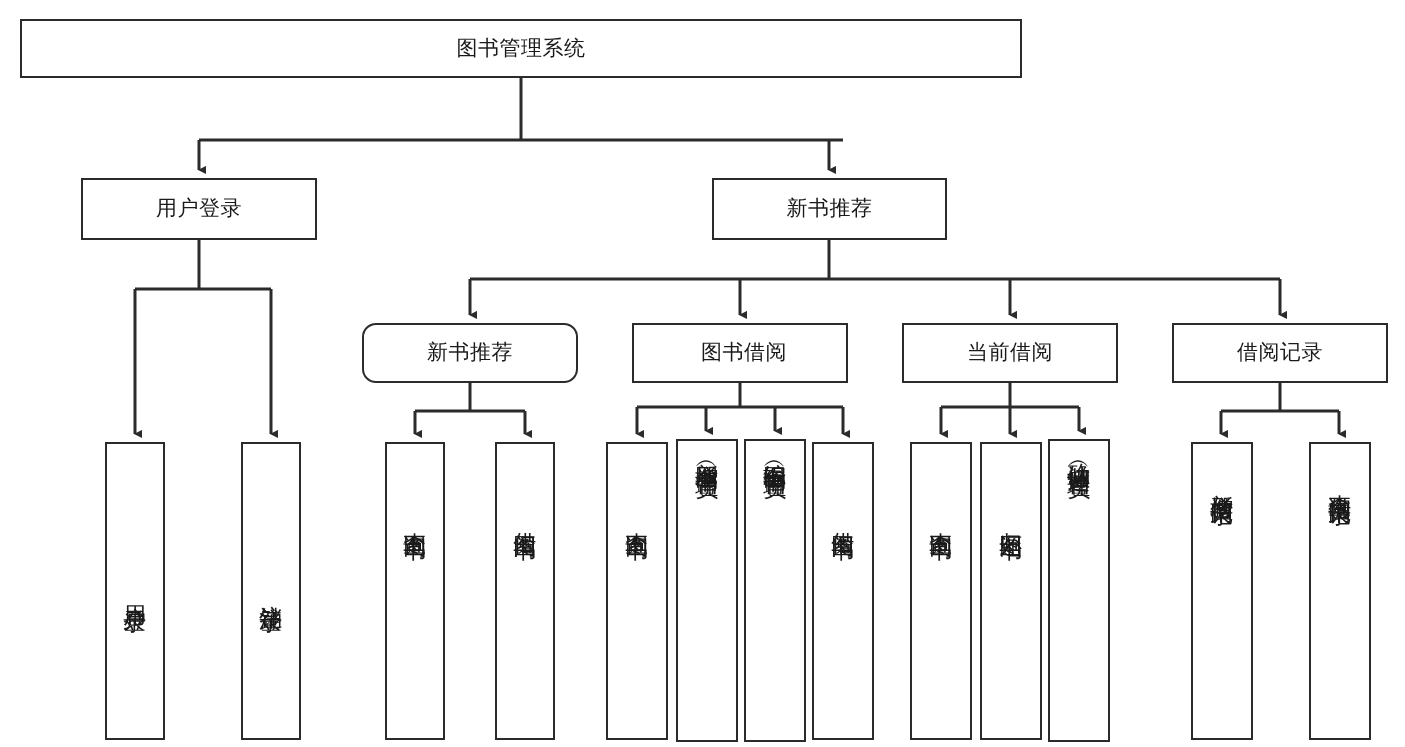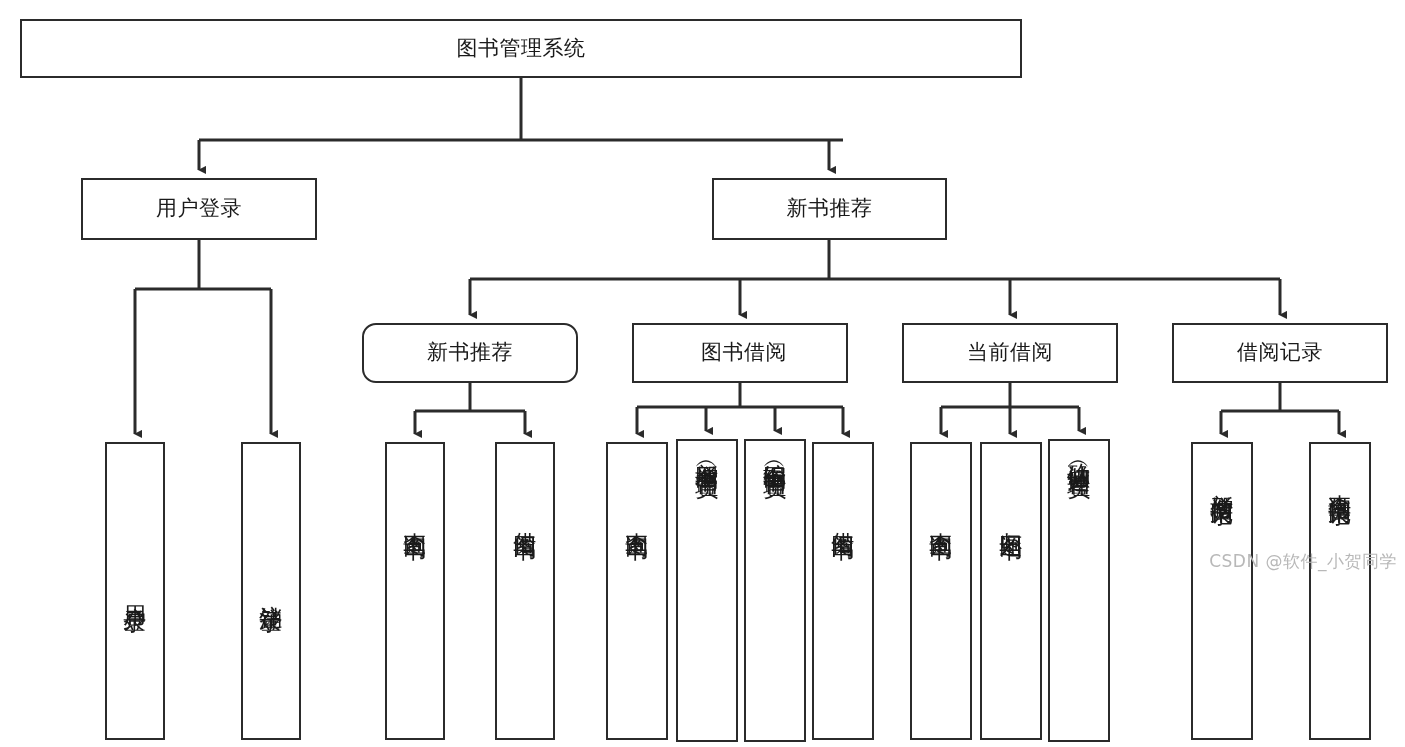--- a/index.html
+++ b/index.html
@@ -185,15 +185,14 @@
     <span class="lbl">确认归还（管理员）</span>
   </div>
 
   <div class="node vert" style="left:1191px;top:435px;width:62px;height:298px;padding-top:32px;">
     <span class="lbl">新增借阅记录</span>
   </div>
   <div class="node vert" style="left:1309px;top:435px;width:62px;height:298px;padding-top:32px;">
     <span class="lbl">查询借阅记录</span>
   </div>
 
-  <div class="watermark">CSDN @软件_小贺同学</div>
 
 </div>
 
 </body></html>

